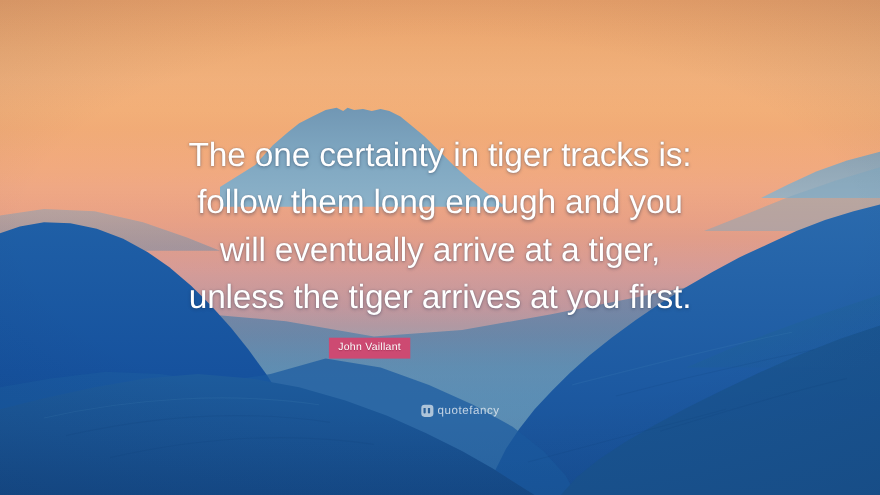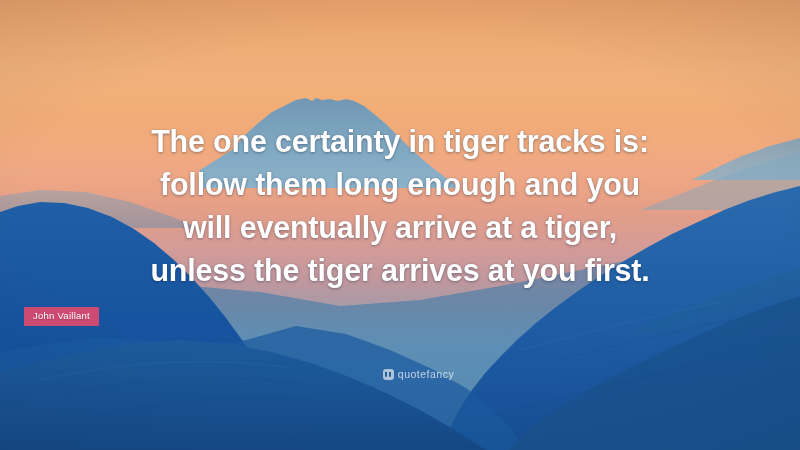--- a/index.html
+++ b/index.html
@@ -65,32 +65,32 @@
     width: 800px; height: 450px;
   }
   #quote {
     position: absolute;
     left: 100px;
     top: 120px;
     width: 600px;
     text-align: center;
     color: #ffffff;
     font-size: 30.5px;
-    font-weight: bold;
+    font-weight: normal;
     line-height: 43px;
     letter-spacing: -0.2px;
     text-shadow: 0 1px 3px rgba(20,40,70,0.40), 0 0 1px rgba(20,40,70,0.30);
     white-space: pre-line;
   }
   #author-wrap {
     position: absolute;
     left: 0;
     top: 305px;
     width: 672px;
-    margin-left: 24px;
+    text-align: center;
   }
   #author {
     display: inline-block;
     background: #cd4a72;
     color: #ffffff;
     font-size: 9.5px;
     font-weight: normal;
     letter-spacing: 0.25px;
     padding: 4px 9px 5px 9px;
     line-height: 10px;

